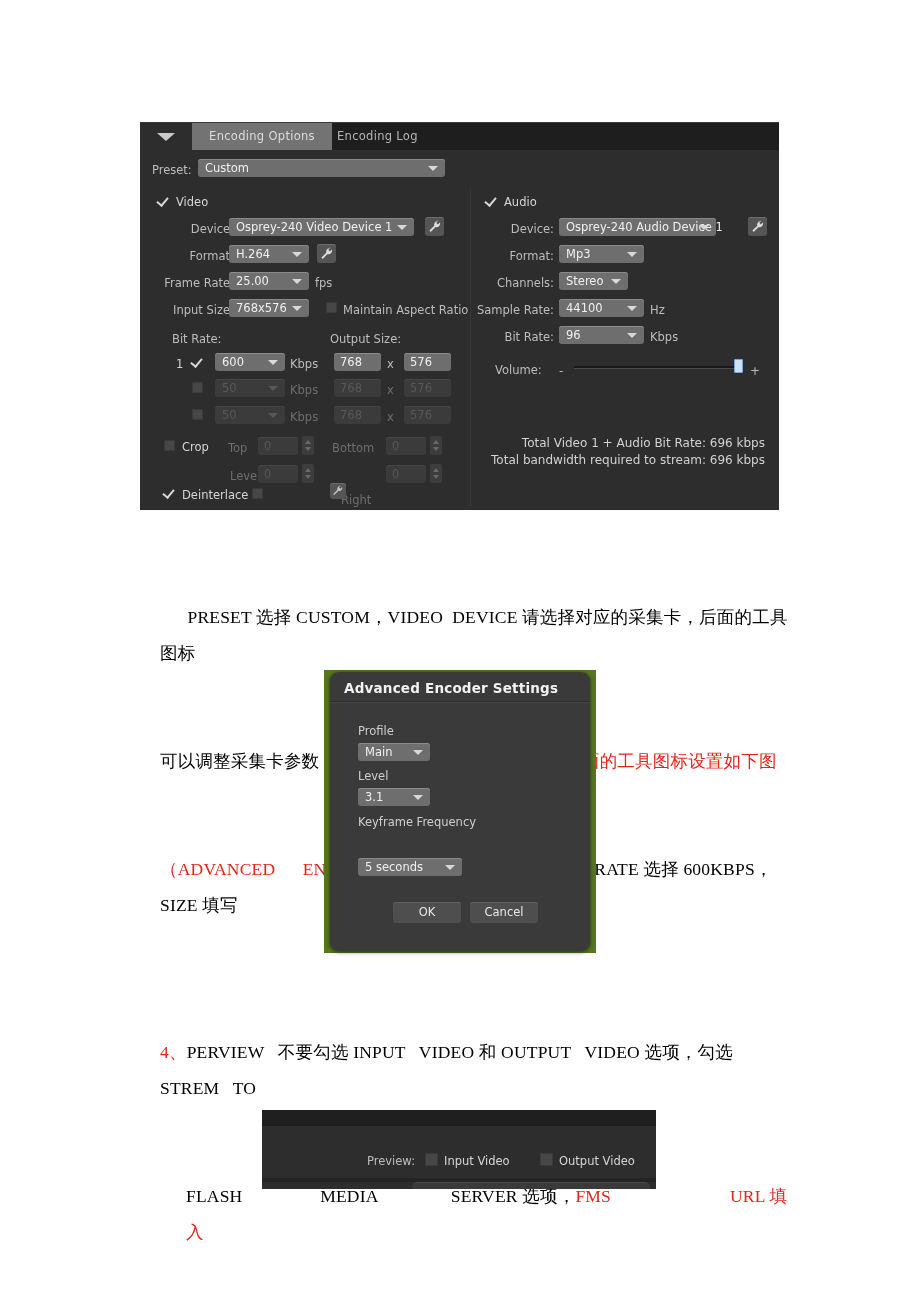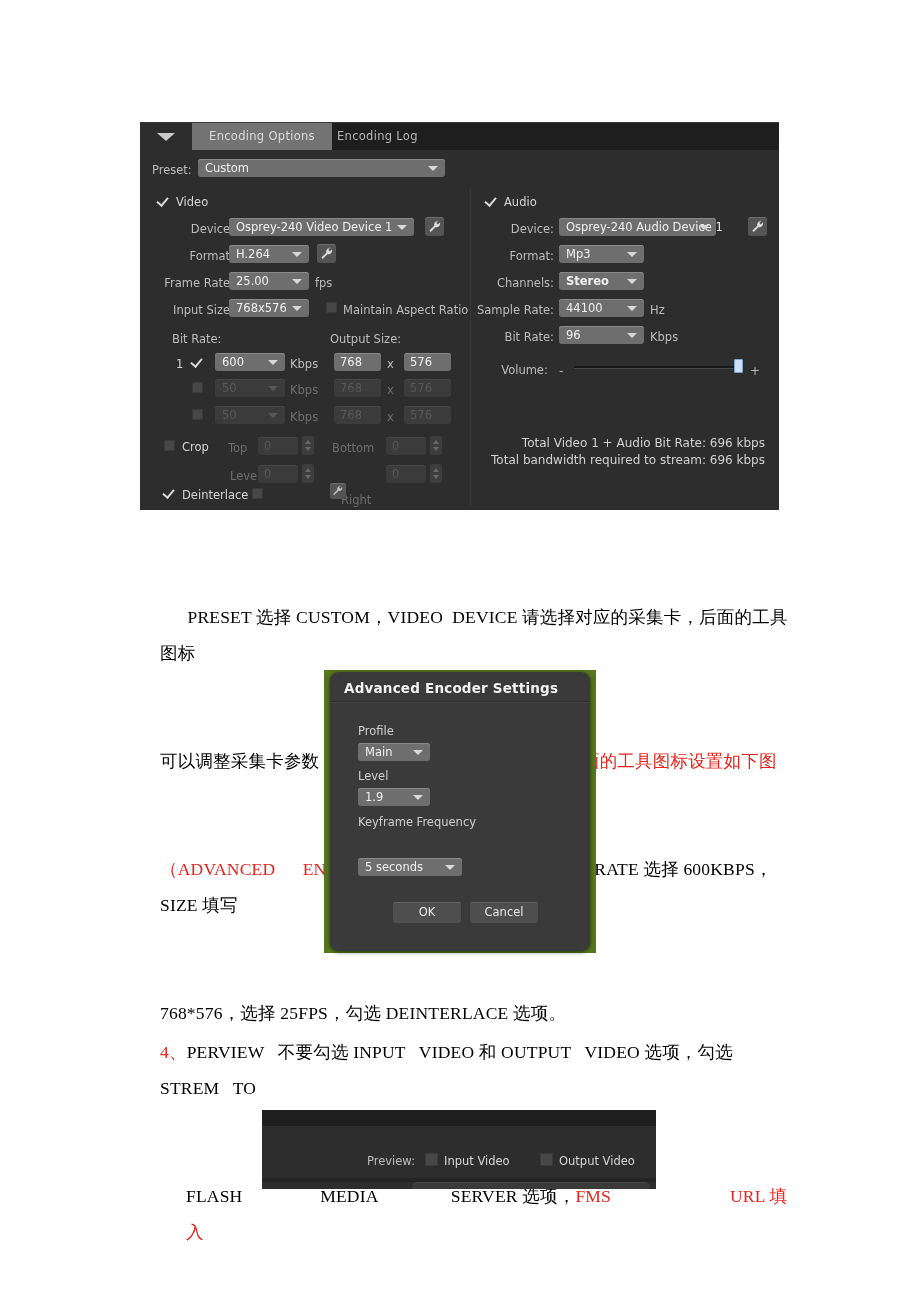--- a/index.html
+++ b/index.html
@@ -478,72 +478,71 @@
       </svg>
     </div>
 
     <div class="lbl" style="left:358px; top:97px; width:56px; text-align:right;">Format:</div>
     <div class="combo" style="left:419px; top:95px; width:85px;">
       <div class="cval">Mp3</div>
       <div class="carrow"></div>
     </div>
 
     <div class="lbl" style="left:348px; top:124px; width:66px; text-align:right;">Channels:</div>
-    <div class="combo" style="left:419px; top:122px; width:85px;font-weight:bold;">
+    <div class="combo" style="left:419px; top:122px; width:69px;">
       <div class="cval">Stereo</div>
       <div class="carrow"></div>
     </div>
 
     <div class="lbl" style="left:330px; top:151px; width:84px; text-align:right;">Sample Rate:</div>
     <div class="combo" style="left:419px; top:149px; width:85px;">
       <div class="cval">44100</div>
       <div class="carrow"></div>
     </div>
     <div class="lbl" style="left:510px; top:151px;">Hz</div>
 
     <div class="lbl" style="left:348px; top:178px; width:66px; text-align:right;">Bit Rate:</div>
     <div class="combo" style="left:419px; top:176px; width:85px;">
       <div class="cval">96</div>
       <div class="carrow"></div>
     </div>
     <div class="lbl" style="left:510px; top:178px;">Kbps</div>
 
-    <div class="lbl" style="left:355px; top:211px; width:59px; text-align:center;">Volume:</div>
+    <div class="lbl" style="left:355px; top:211px; width:59px; text-align:left;">Volume:</div>
     <div class="sign" style="left:419px; top:216px;">-</div>
     <div class="vol-track" style="left:434px; top:216px; width:166px;"></div>
     <div class="vol-knob" style="left:594px; top:209px;"></div>
     <div class="sign" style="left:610px; top:216px;">+</div>
 
     <div class="totals" style="left:340px; top:285px; width:285px;">Total Video 1 + Audio Bit Rate:   696 kbps</div>
     <div class="totals" style="left:340px; top:302px; width:285px;">Total bandwidth required to stream:   696 kbps</div>
 
   </div>
 </div>
 
 <div class="doc-para" style="left:160px; top:527px; width:630px;">
   <div>      PRESET 选择 CUSTOM，VIDEO  DEVICE 请选择对应的采集卡，后面的工具图标</div>
   <div><span class="blk">可以调整采集卡参数，FORMAT 选择 H.264，</span><span class="red">H.264 后面的工具图标设置如下图</span></div>
   <div><span class="red">（ADVANCED      ENCODER      SETTINGS）</span><span class="blk">，BIT       RATE 选择 600KBPS，SIZE 填写</span></div>
-  <div>768*576，选择 25FPS，勾选 DEINTERLACE 选项。</div>
 </div>
 
 <div class="aes-backdrop"></div>
 <div class="aes-dialog">
   <div class="aes-title">Advanced Encoder Settings</div>
   <div class="aes-sep"></div>
 
   <div class="aes-lbl" style="left:28px; top:52px;">Profile</div>
   <div class="combo" style="left:28px; top:71px; width:72px;">
     <div class="cval">Main</div>
     <div class="carrow"></div>
   </div>
 
   <div class="aes-lbl" style="left:28px; top:97px;">Level</div>
   <div class="combo" style="left:28px; top:116px; width:72px;">
-    <div class="cval">1.9</div>
+    <div class="cval">3.1</div>
     <div class="carrow"></div>
   </div>
 
   <div class="aes-lbl" style="left:28px; top:143px;">Keyframe Frequency</div>
   <div class="combo" style="left:28px; top:162px; width:104px;margin-top:24px;">
     <div class="cval">5 seconds</div>
     <div class="carrow"></div>
   </div>
 
   <div class="aes-btn" style="left:63px; top:230px; width:68px;">OK</div>

